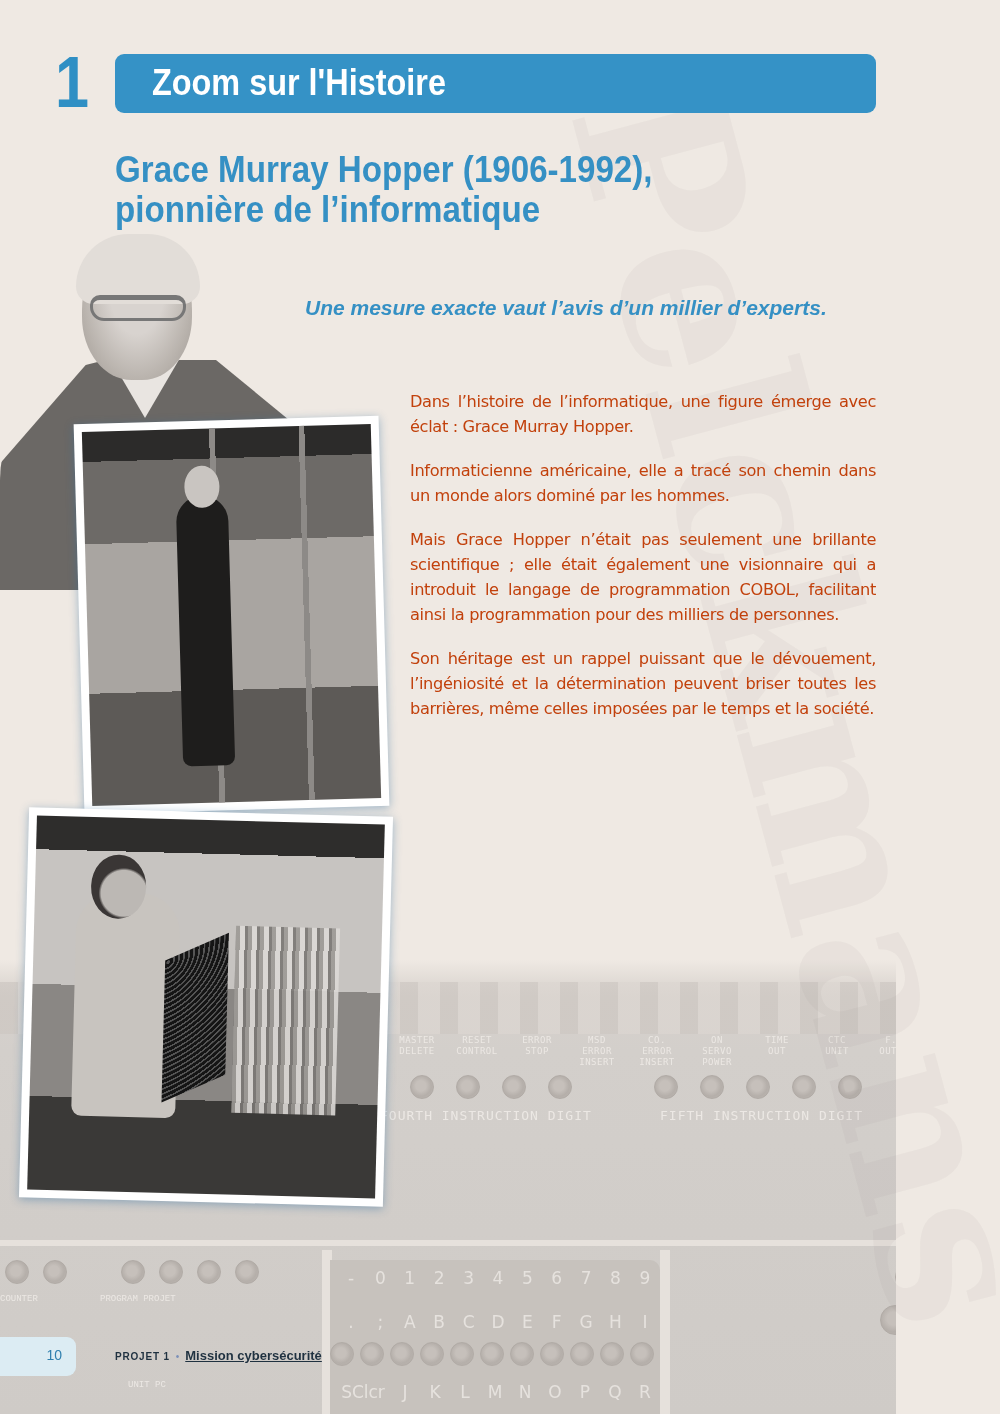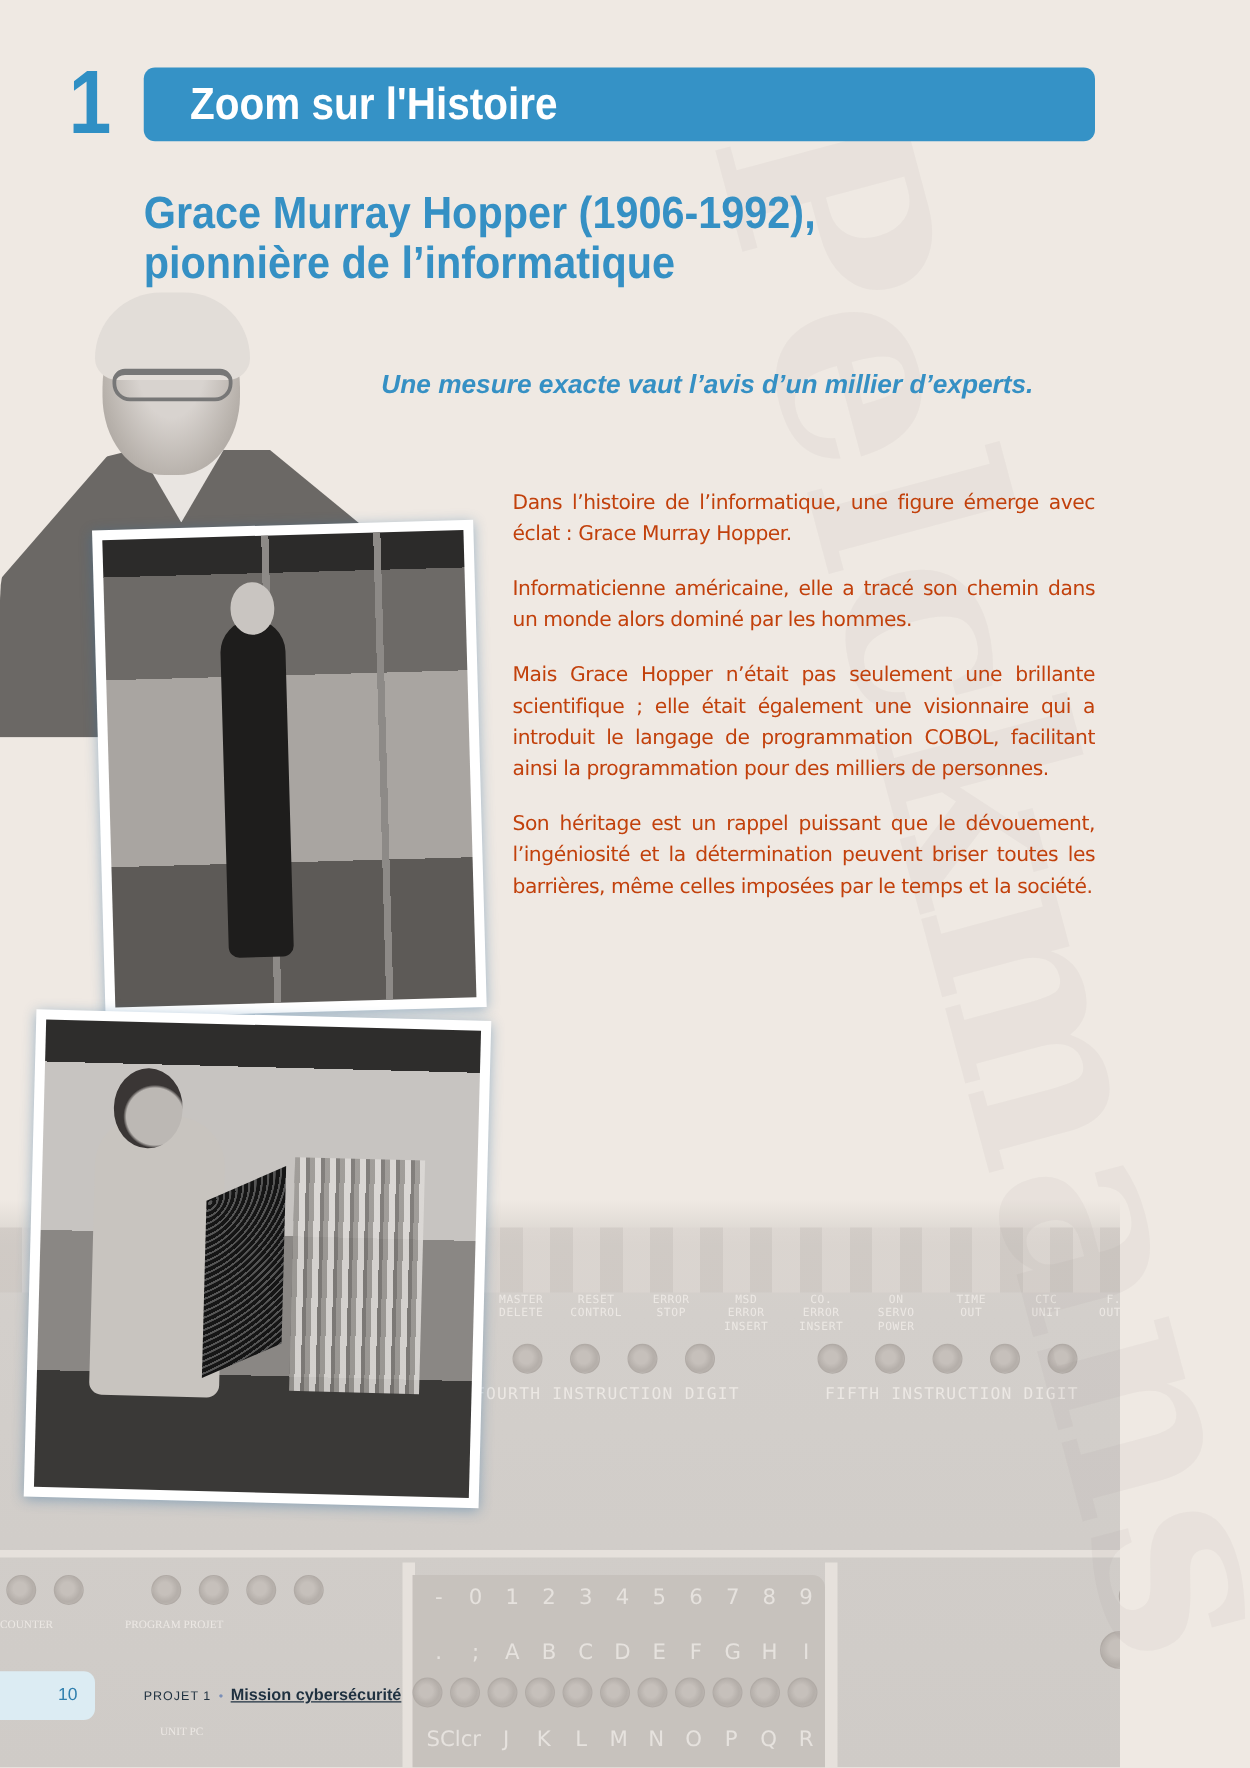--- a/index.html
+++ b/index.html
@@ -44,21 +44,21 @@
     .keypad {
       position: absolute; left: 330px; top: 300px; width: 330px; height: 160px;
       background: #c7c2bd; border-radius: 0 10px 0 0;
     }
     .keypad .row {
       position: absolute; left: 8px; display: flex; width: 320px; justify-content: space-between;
       font-family: "DejaVu Sans", sans-serif; font-size: 17px; color: #e6e2de;
     }
     .keypad .row span { width: 26px; text-align: center; }
     .small-label {
-      position: absolute; font-family: Liberation Serif, serif; font-size: 9px; color: #ece8e4;
+      position: absolute; font-family: Liberation Mono, monospace; font-size: 9px; color: #ece8e4;
     }
 
     
     .chapter-num {
       position: absolute; left: 55px; top: 46px;
       font-family: "Liberation Sans", sans-serif; font-weight: bold; font-size: 72px; line-height: 72px;
       color: #2f8fc4; transform: scaleX(0.85); transform-origin: left;
     }
     .banner {
       position: absolute; left: 115px; top: 54px; width: 761px; height: 59px;
@@ -170,21 +170,21 @@
       background: #dcecf3; border-radius: 0 9px 9px 0;
     }
     .page-num {
       position: absolute; right: 14px; top: 10px;
       font-family: "Liberation Sans", sans-serif; font-size: 14px; color: #2f7fae;
     }
     .footer-text {
       position: absolute; left: 115px; top: 1348px;
       font-family: "Liberation Sans", sans-serif; font-size: 13px; color: #1f3140; white-space: nowrap;
     }
-    .footer-project { font-weight: normal; font-size: 10px; letter-spacing: 0.8px; }
+    .footer-project { font-weight: bold; font-size: 10px; letter-spacing: 0.8px; }
     .footer-dot { color: #7a8fb8; margin: 0 6px; font-size: 10px; }
     .footer-mission { font-weight: bold; text-decoration: underline; }
   </style>
 </head>
 <body>
 
 <div class="bg-panel">
   <div class="ridge"></div>
   <div class="panel-labels">
     <span>MASTER DELETE</span>

